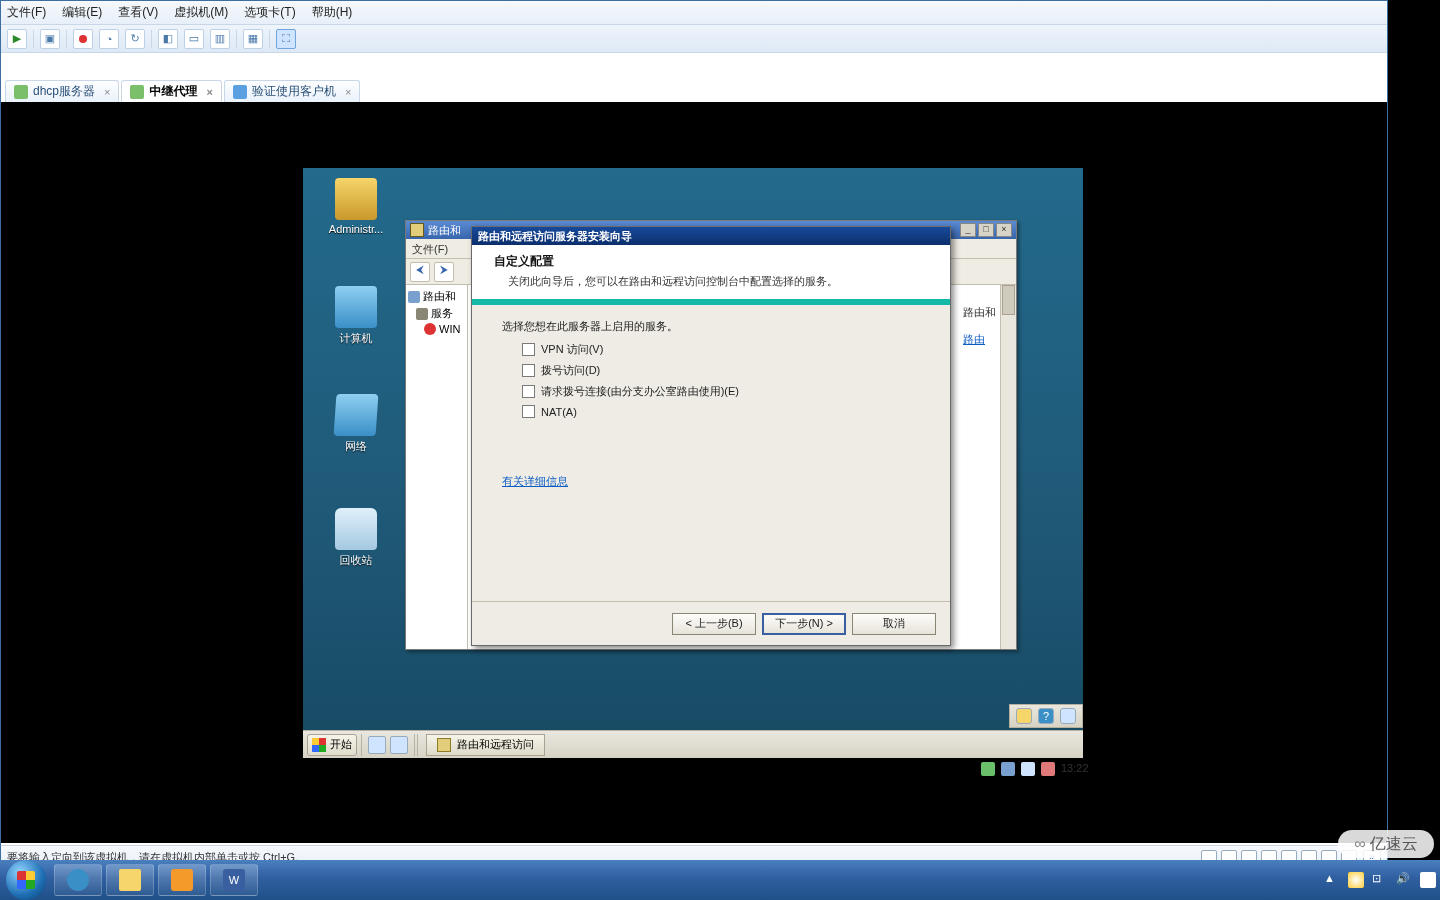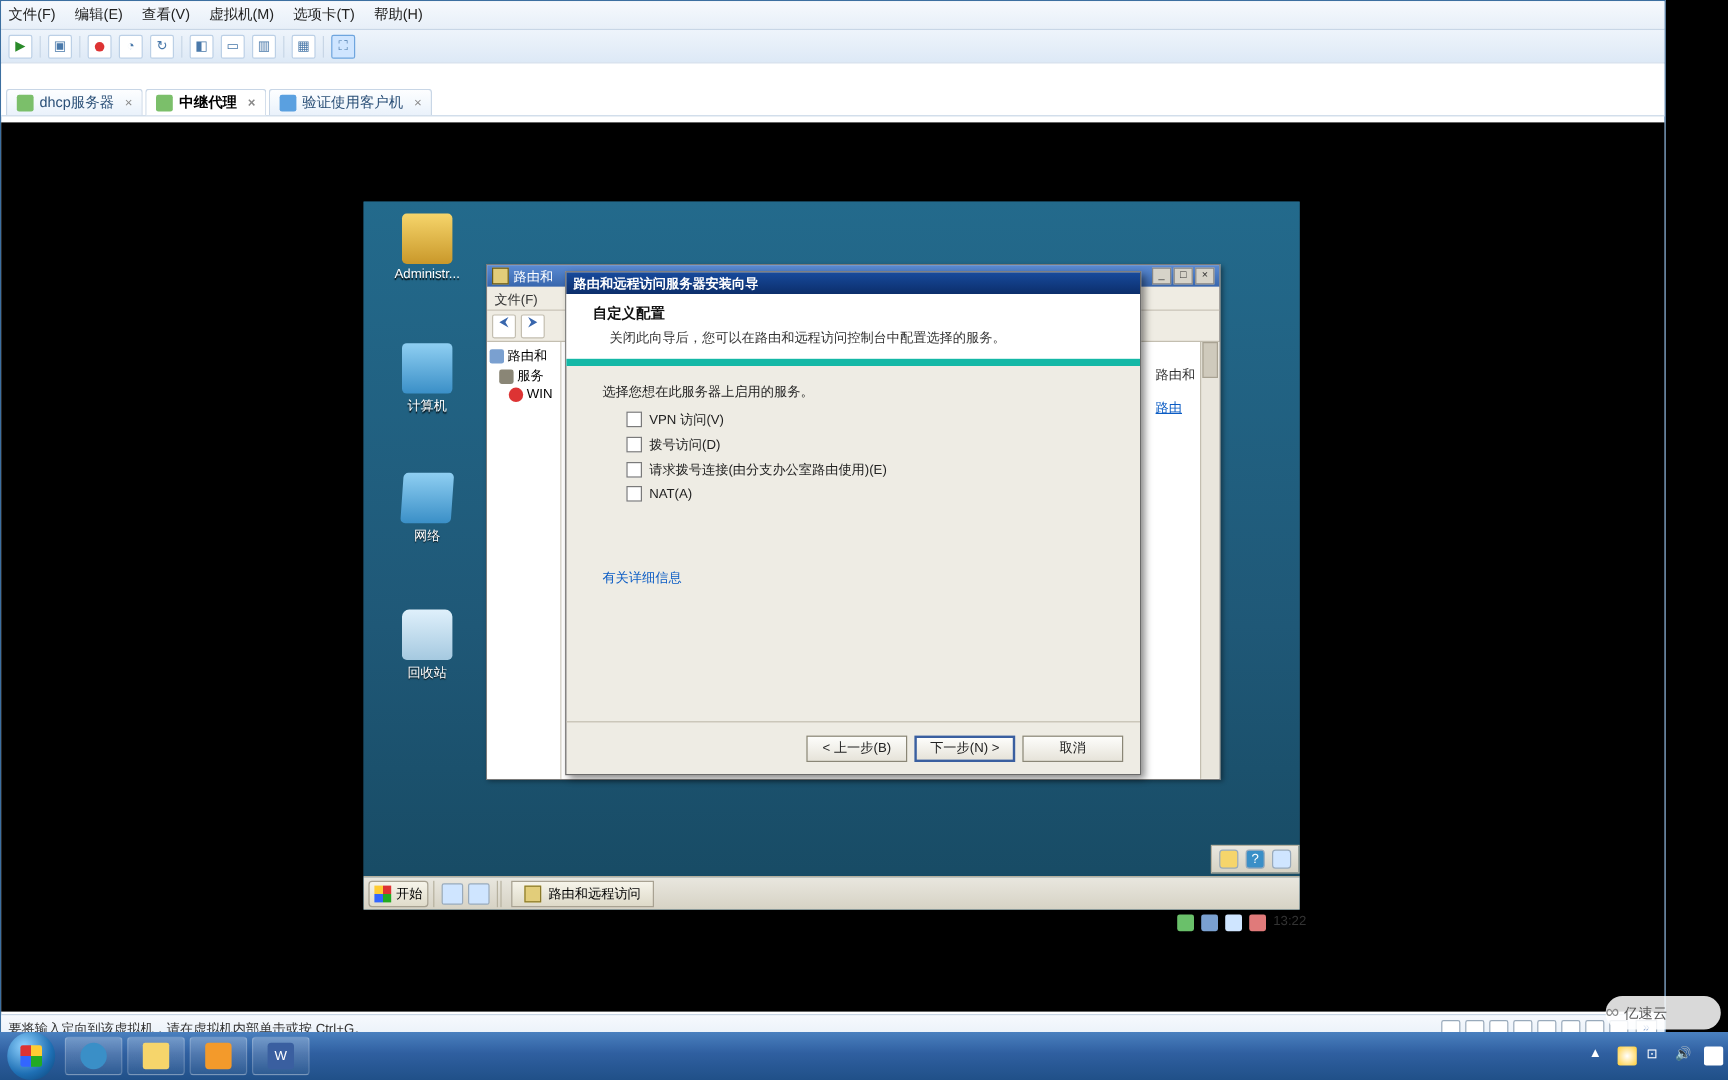--- a/index.html
+++ b/index.html
@@ -17,21 +17,21 @@
 .vmw-menubar { height:24px; background:linear-gradient(#f6f9fd,#e7eff8); border-bottom:1px solid #c8d6e6; display:flex; align-items:center; padding:0 6px; font-size:12px; color:#222;}
 .vmw-menubar span { margin-right:16px; }
 
 .vmw-toolbar { height:28px; background:linear-gradient(#eef4fb,#dde9f6); border-bottom:1px solid #c8d6e6; display:flex; align-items:center; padding:0 6px; gap:6px;}
 .tool { width:20px; height:20px; border:1px solid #bcd0e6; background:#fff; border-radius:2px; font-size:11px; display:flex; align-items:center; justify-content:center; color:#4a79aa;}
 .tool.sep { width:1px; height:18px; background:#c8d6e6; border:none; border-radius:0;}
 .tool.rec::after{content:""; width:8px;height:8px;background:#d33;border-radius:50%;}
 .tool.play{color:#2a8a2a;}
 .tool.active { background:#cfe5ff; border-color:#6ea5de;}
 
-.vmw-tabs { height:44px; background:#fff; border-bottom:1px solid #c8d6e6; display:flex; align-items:flex-end; padding:0 4px;}
+.vmw-tabs { height:34px; background:#fff; border-bottom:1px solid #c8d6e6; display:flex; align-items:flex-end; padding:0 4px;margin-top:16px;}
 .tab { height:22px; padding:0 8px; border:1px solid #c8d6e6; border-bottom:none; background:linear-gradient(#fdfeff,#eaf2fb); font-size:12px; color:#2a4f77; display:flex; align-items:center; gap:5px; border-radius:3px 3px 0 0; margin-right:2px;}
 .tab.active { background:#fff; font-weight:bold; color:#000;}
 .tab .tabico { width:14px; height:14px; background:#7bbf6a; border-radius:2px;}
 .tab .tabico.blue { background:#5aa0e0;}
 .tab .x { font-size:11px; color:#888; margin-left:4px;}
 
 
 .vm-viewport { position:absolute; left:0; top:101px; right:0; bottom:26px; background:#000; }
 .guest { position:absolute; left:302px; top:66px; width:780px; height:590px; background:#1f5877; }
 .guest .wallpaper { position:absolute; inset:0; background:linear-gradient(#236a8c 0%,#1f5877 60%,#174a63 100%); }
@@ -65,21 +65,21 @@
 .wizard { position:absolute; left:168px; top:58px; width:480px; height:420px; background:#eeece4; border:1px solid #6a6a6a; box-shadow:3px 3px 6px rgba(0,0,0,.45); display:flex; flex-direction:column;}
 .wiz-title { height:18px; background:linear-gradient(#174a9c,#0c2e6b); color:#fff; font-size:11px; font-weight:bold; padding:2px 6px;}
 .wiz-header { background:#fff; padding:8px 22px 10px 22px; border-bottom:6px solid #14b8a6;}
 .wiz-header .h1{font-size:12px; font-weight:bold; color:#111;}
 .wiz-header .h2{font-size:11px; color:#333; margin-top:4px; margin-left:14px;}
 .wiz-body { flex:1; padding:14px 30px 8px 30px; font-size:11px; color:#222;}
 .wiz-body .prompt{margin-bottom:8px;}
 .opt { display:flex; align-items:center; margin:6px 0 6px 20px;}
 .opt .cb { width:13px; height:13px; border:1px solid #7a7a7a; background:#fff; margin-right:6px; display:flex; align-items:center; justify-content:center; font-size:10px; color:#111;}
 .opt.checked .cb::after{content:"✓";}
-.wiz-body a.more{ display:inline-block; margin-top:50px; color:#0b5cc4; font-size:11px;}
+.wiz-body a.more{ display:inline-block; margin-top:50px; color:#0b5cc4; text-decoration:underline; font-size:11px;}
 .wiz-footer { height:44px; border-top:1px solid #c3beb0; display:flex; align-items:center; justify-content:flex-end; padding-right:14px; gap:6px;}
 .btn { height:22px; min-width:84px; padding:0 10px; font-size:11px; background:linear-gradient(#fdfdfb,#e6e3d9); border:1px solid #8a8676; color:#222;}
 .btn.default { border:2px solid #3a5fa0; font-weight:normal;}
 
 
 .taskbar { position:absolute; left:0; right:0; bottom:0; height:28px; background:linear-gradient(#e9e7df,#d6d2c4); border-top:1px solid #b6b19f; display:flex; align-items:center; font-size:11px;}
 .taskbar .start{height:22px;padding:0 4px;margin:0 4px; background:linear-gradient(#f6f4ea,#e0dccb); border:1px solid #a8a292; border-radius:3px; display:flex; align-items:center; gap:4px;}
 .taskbar .start .flag{width:14px;height:14px;background:conic-gradient(#d33 0 25%,#2a2 0 50%,#36f 0 75%,#fc3 0);}
 .taskbar .ql{display:flex;gap:4px;padding:0 6px;border-left:1px solid #b6b19f;border-right:1px solid #b6b19f;height:22px;align-items:center;}
 .taskbar .ql span{width:18px;height:18px;background:#cfe5ff;border:1px solid #9ab;border-radius:2px;}
@@ -103,21 +103,21 @@
 
 
 .host-taskbar { position:absolute; left:0; right:0; bottom:0; width:1440px; height:40px; background:linear-gradient(#4a80bf 0%,#2f5fa0 45%,#205088 100%); display:flex; align-items:center;}
 .orb{width:40px;height:40px;border-radius:50%;background:radial-gradient(circle at 35% 30%,#8fd2ff,#1e6fb4 60%,#0a3f71);margin:0 6px;display:flex;align-items:center;justify-content:center;}
 .orb .flag{width:18px;height:18px;background:conic-gradient(#fc3 0 25%,#2a2 0 50%,#36f 0 75%,#d33 0);border-radius:2px;}
 .hitem{width:48px;height:32px;margin:0 2px;border-radius:3px;background:linear-gradient(rgba(255,255,255,.25),rgba(255,255,255,.05));border:1px solid rgba(255,255,255,.2);display:flex;align-items:center;justify-content:center;}
 .hitem svg,.hitem div{width:22px;height:22px;}
 .host-taskbar .spacer{flex:1;}
 .systray{display:flex;align-items:center;gap:8px;color:#fff;font-size:11px;padding-right:4px;}
 .systray .ic{width:16px;height:16px;}
-.watermark{position:absolute; right:6px; bottom:42px; width:96px; height:28px; background:rgba(255,255,255,.85); border-radius:14px; display:flex; align-items:center; font-size:12px; color:#555;}
+.watermark{position:absolute; right:6px; bottom:42px; width:96px; height:28px; background:rgba(255,255,255,.85); border-radius:14px; display:flex; align-items:center; justify-content:center; font-size:16px; color:#555;}
 .watermark::before{content:"∞"; font-size:16px; margin-right:4px; color:#888;}
 </style>
 </head>
 <body>
 
 <div class="vmw-window">
 
 
   <div class="vmw-menubar">
     <span>文件(F)</span>

